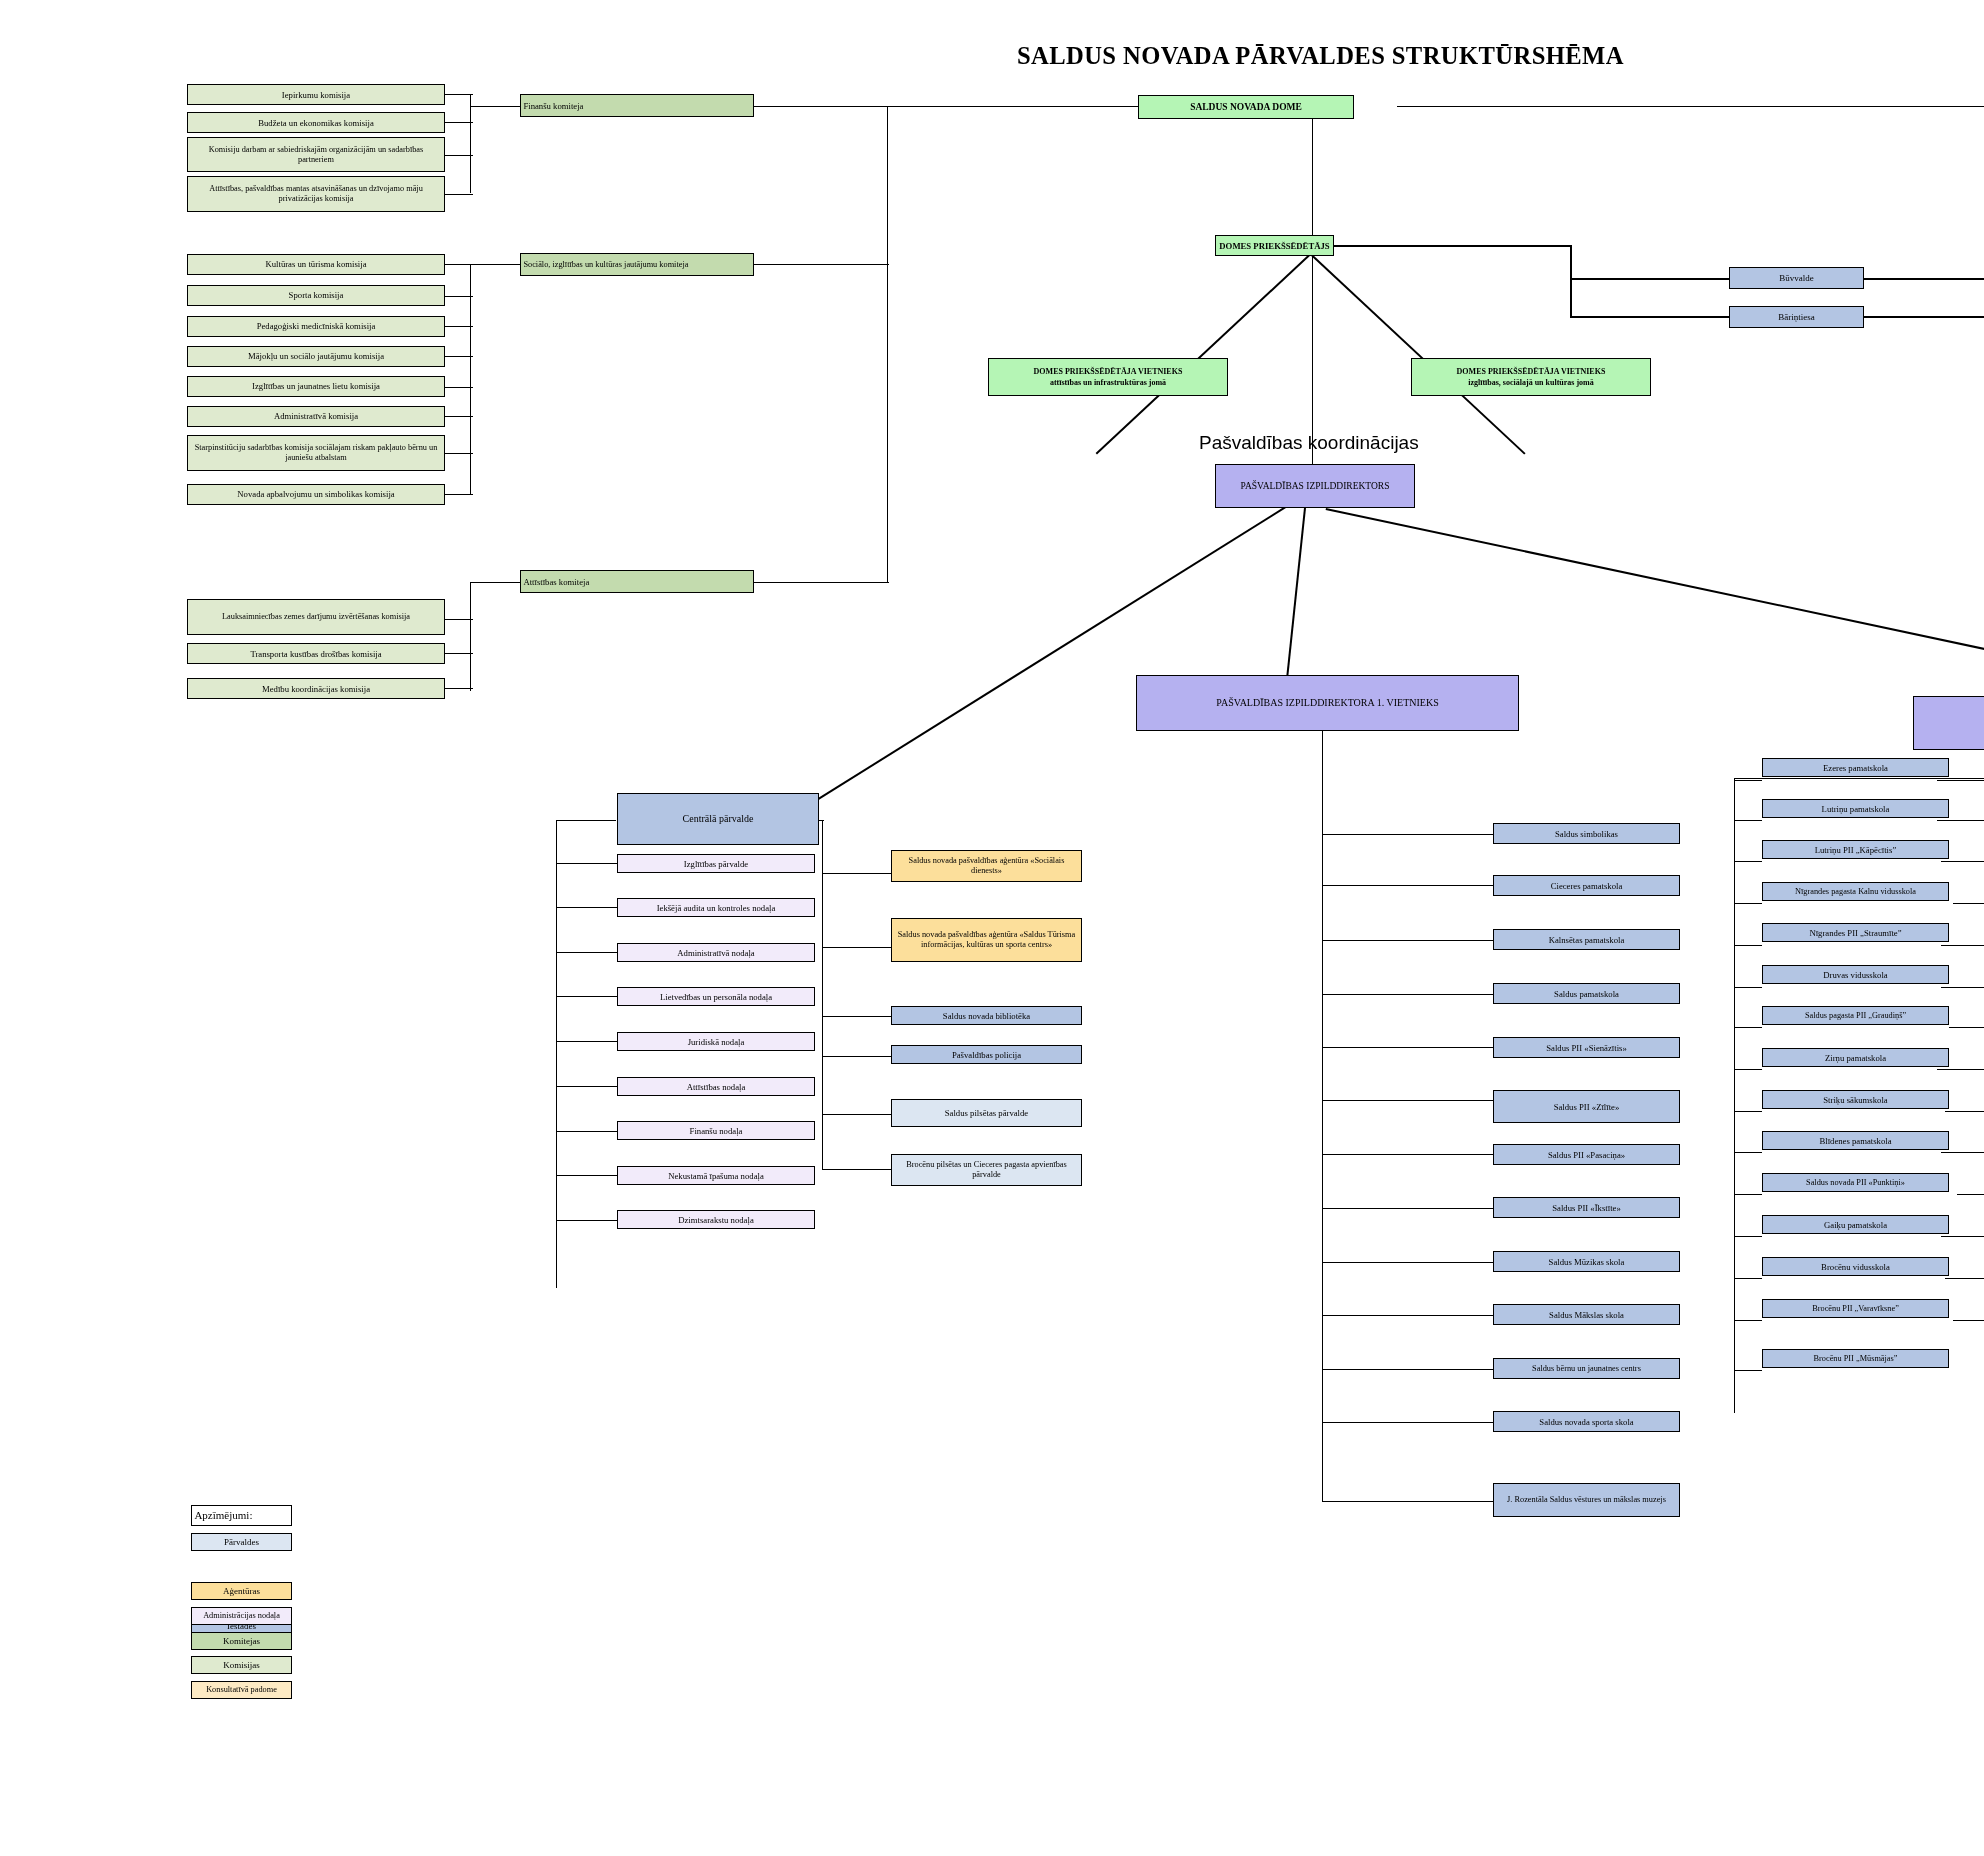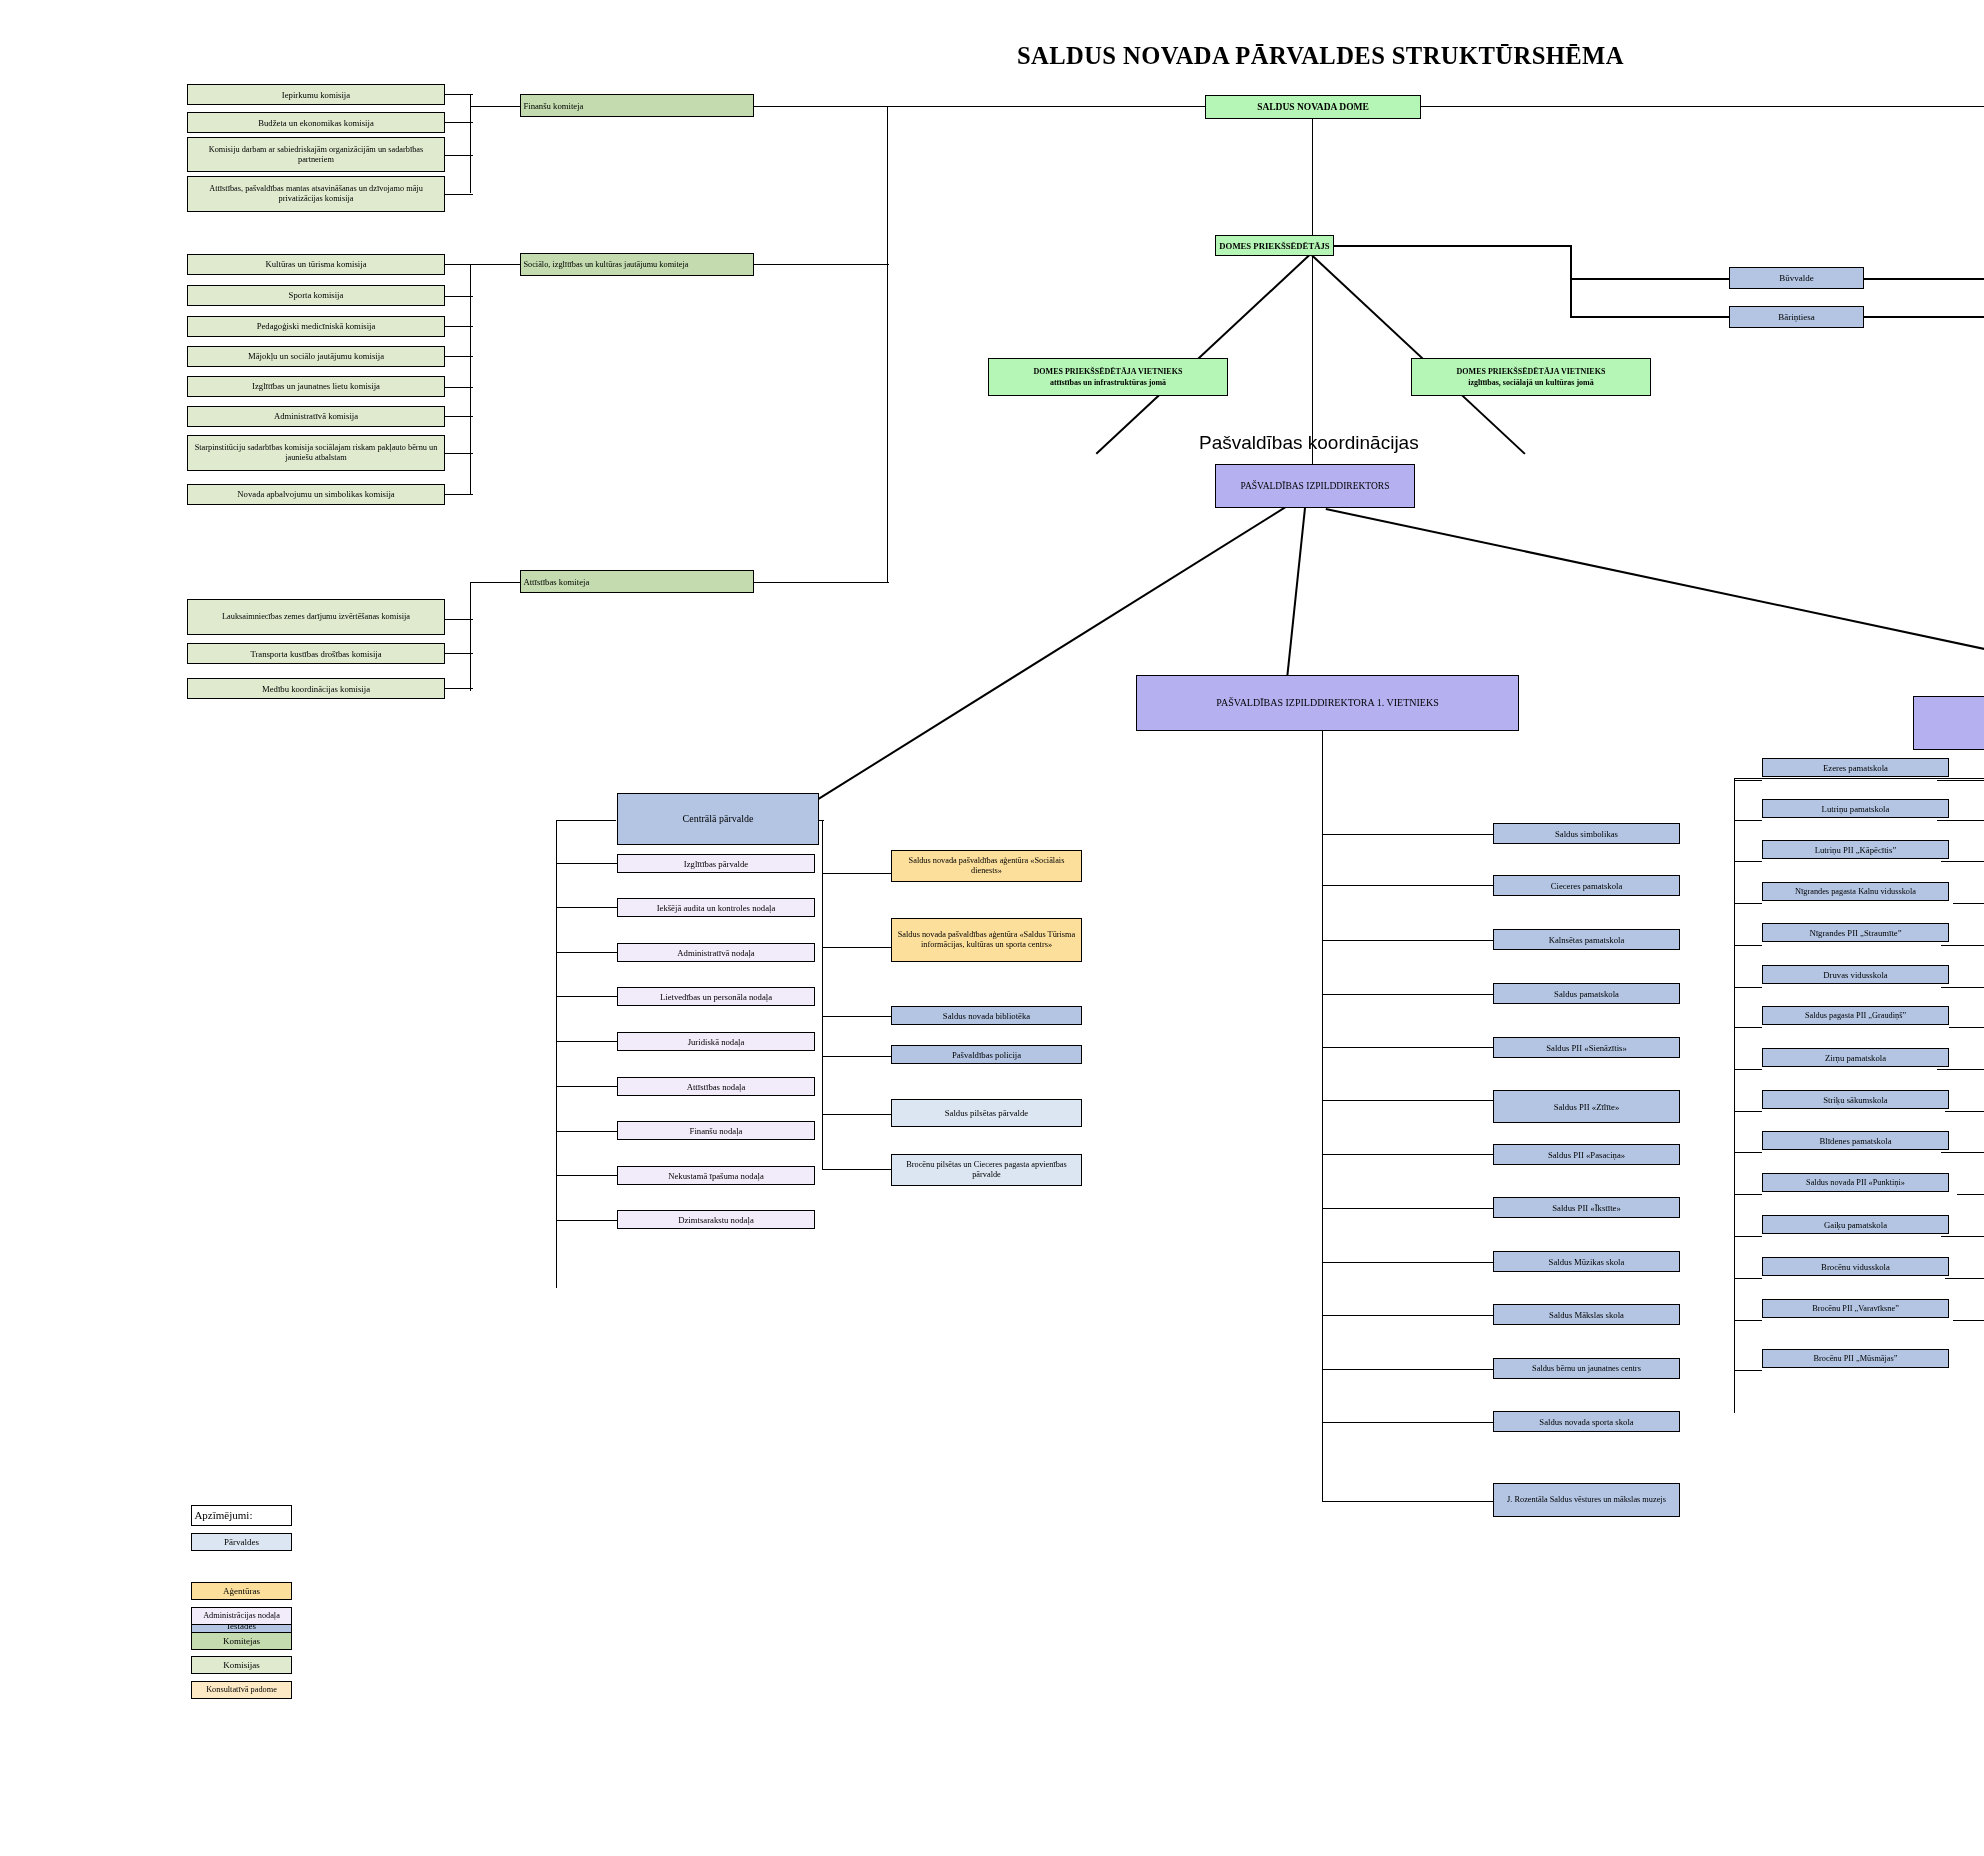--- a/index.html
+++ b/index.html
@@ -144,21 +144,21 @@
 
   <div class="ln v" style="left:822px;top:820px;height:349px;"></div>
   <div class="ln h" style="left:806px;top:820px;width:18px;"></div>
   <div class="ln h" style="left:822px;top:873px;width:69px;"></div>
   <div class="ln h" style="left:822px;top:947px;width:69px;"></div>
   <div class="ln h" style="left:822px;top:1016px;width:69px;"></div>
   <div class="ln h" style="left:822px;top:1056px;width:69px;"></div>
   <div class="ln h" style="left:822px;top:1114px;width:69px;"></div>
   <div class="ln h" style="left:822px;top:1169px;width:69px;"></div>
 
-  <div class="box c-dome" style="left:1205px;top:95px;width:216px;height:24px;font-size:9.5px;font-weight:bold;">
+  <div class="box c-dome" style="left:1138px;top:95px;width:216px;height:24px;font-size:9.5px;font-weight:bold;">
     <span>SALDUS NOVADA DOME</span>
   </div>
 
   <div class="box c-dome" style="left:1215px;top:235px;width:119px;height:21.4px;font-size:8.7px;font-weight:bold;">
     <span>DOMES PRIEKŠSĒDĒTĀJS</span>
   </div>
 
   <div class="box c-dome" style="left:988px;top:358px;width:240px;height:38px;font-size:8px;flex-direction:column;font-weight:bold;">
     <span>DOMES PRIEKŠSĒDĒTĀJA VIETNIEKS</span>
     <span style="margin-top:2.4px;">attīstības un infrastruktūras jomā</span>

